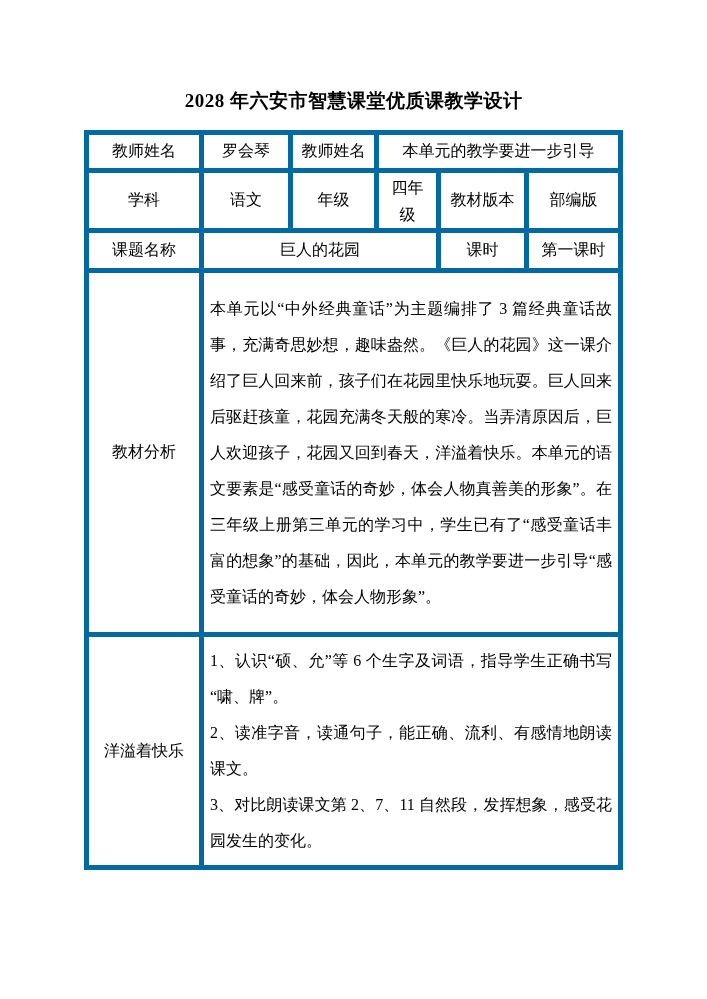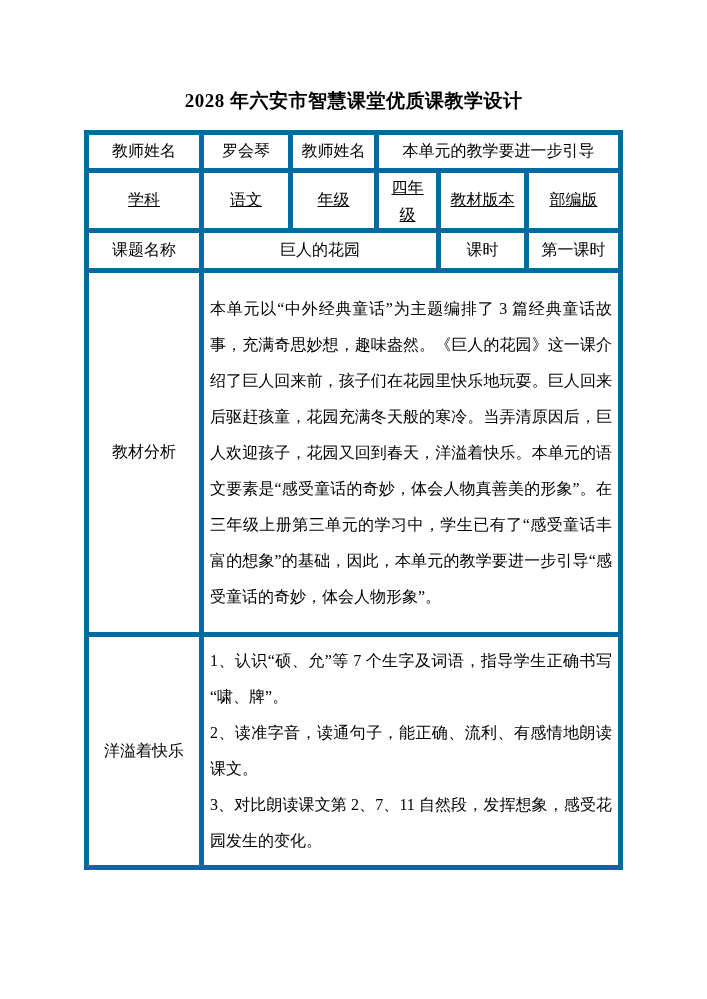--- a/index.html
+++ b/index.html
@@ -57,21 +57,21 @@
   }
   td.c-grade {
     text-align: center;
     padding: 0 8px;
     line-height: 27px;
   }
   td.c-para p {
     margin: 0;
   }
   tr.r1 { height: 38px; }
-  tr.r2 { height: 60px; text-decoration: underline; }
+  tr.r2 { height: 60px; }
   tr.r3 { height: 40px; }
   tr.r4 { height: 45px; }
   tr.r5 { height: 364px; }
   tr.r6 { height: 233px; }
 </style>
 </head>
 <body>
 
 <div class="page">
 
@@ -113,21 +113,21 @@
 
 
     <tr class="r5">
       <td class="c-center">教材分析</td>
       <td class="c-para" colspan="5">本单元以“中外经典童话”为主题编排了 3 篇经典童话故事，充满奇思妙想，趣味盎然。《巨人的花园》这一课介绍了巨人回来前，孩子们在花园里快乐地玩耍。巨人回来后驱赶孩童，花园充满冬天般的寒冷。当弄清原因后，巨人欢迎孩子，花园又回到春天，洋溢着快乐。本单元的语文要素是“感受童话的奇妙，体会人物真善美的形象”。在三年级上册第三单元的学习中，学生已有了“感受童话丰富的想象”的基础，因此，本单元的教学要进一步引导“感受童话的奇妙，体会人物形象”。</td>
     </tr>
 
     <tr class="r6">
       <td class="c-center">洋溢着快乐</td>
       <td class="c-para" colspan="5">
-        <p>1、认识“硕、允”等 7 个生字及词语，指导学生正确书写“啸、牌”。</p>
+        <p>1、认识“硕、允”等 6 个生字及词语，指导学生正确书写“啸、牌”。</p>
         <p>2、读准字音，读通句子，能正确、流利、有感情地朗读课文。</p>
         <p>3、对比朗读课文第 2、7、11 自然段，发挥想象，感受花园发生的变化。</p>
       </td>
     </tr>
   </tbody>
     </table>
 
 </div>
 
 </body></html>

